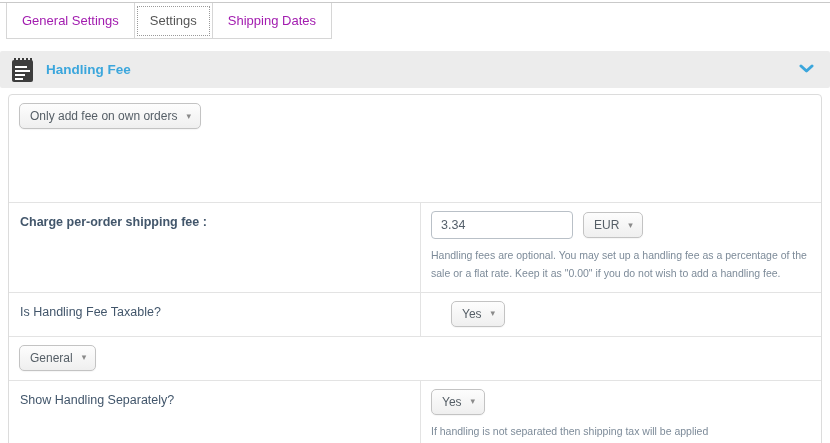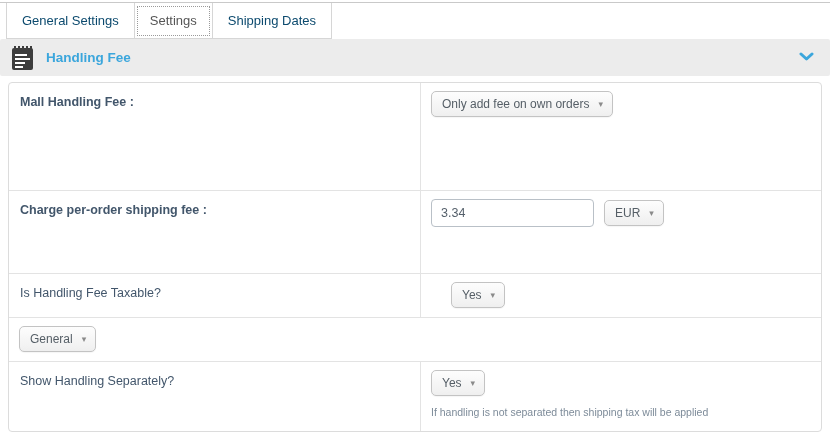--- a/index.html
+++ b/index.html
@@ -23,34 +23,35 @@
     height: 37px;
   }
   .tab {
     border: 1px solid #d6d6d6;
     border-top: none;
     margin-left: -1px;
     padding: 0 15px;
     display: flex;
     align-items: center;
     font-size: 13px;
-    color: #0c4a6e;
+    color: #a21caf;
     background: #fff;
     cursor: pointer;
     white-space: nowrap;
   }
   .tab:first-child { margin-left: 0; }
   .tab.active {
     color: #565656;
     outline: 1px dotted #9a9a9a;
     outline-offset: -4px;
   }
 
   
   .section-header {
+    margin-top: 12px;
     height: 37px;
     background: #ececec;
     display: flex;
     align-items: center;
     padding: 0 14px 0 12px;
     border-radius: 2px;
   }
   .notepad-icon { width: 21px; height: 24px; display: inline-block; }
   .section-title {
     margin-left: 13px;
@@ -113,21 +114,21 @@
     border: 1px solid #b9c0c7;
     border-radius: 4px;
     padding: 4px 9px;
     height: 28px;
     font-family: "Liberation Sans", sans-serif;
     font-size: 12.5px;
     color: #55606b;
     background: #fff;
     outline: none;
   }
-  .input-fee { width: 163px; }
+  .input-fee { width: 142px; }
 
   .help {
     margin-top: 8px;
     font-size: 10.5px;
     color: #7d8b99;
     line-height: 1.7;
     max-width: 400px;
   }
   .help + .help { margin-top: 2px; }
 </style>
@@ -163,41 +164,41 @@
         <svg width="15" height="10" viewBox="0 0 15 10">
           <polyline points="2,2 7.5,7 13,2" fill="none" stroke="#3ba6dc" stroke-width="3" stroke-linecap="round" stroke-linejoin="round"></polyline>
         </svg>
       </span>
     </button>
   </div>
 
   <div class="form-table">
 
     <div class="row">
-      <div class="cell-label bold">Mall Handling Fee :</div>
       <div class="cell-field">
         <div class="control-line">
           <button class="select-btn">
             <span>Only add fee on own orders</span>
             <span class="caret">▾</span>
           </button>
         </div>
       </div>
     </div>
 
     <div class="row">
       <div class="cell-label bold">Charge per-order shipping fee :</div>
       <div class="cell-field">
         <div class="control-line">
           <input class="text-input input-fee" type="text" value="3.34" style="">
           <button class="select-btn">
             <span>EUR</span>
             <span class="caret">▾</span>
           </button>
         </div>
+        <p class="help">Handling fees are optional. You may set up a handling fee as a percentage of the sale or a flat rate. Keep it as "0.00" if you do not wish to add a handling fee.</p>
       </div>
     </div>
 
     <div class="row">
       <div class="cell-label">Is Handling Fee Taxable?</div>
       <div class="cell-field">
         <div class="control-line">
           <button class="select-btn">
             <span>Yes</span>
             <span class="caret">▾</span>

